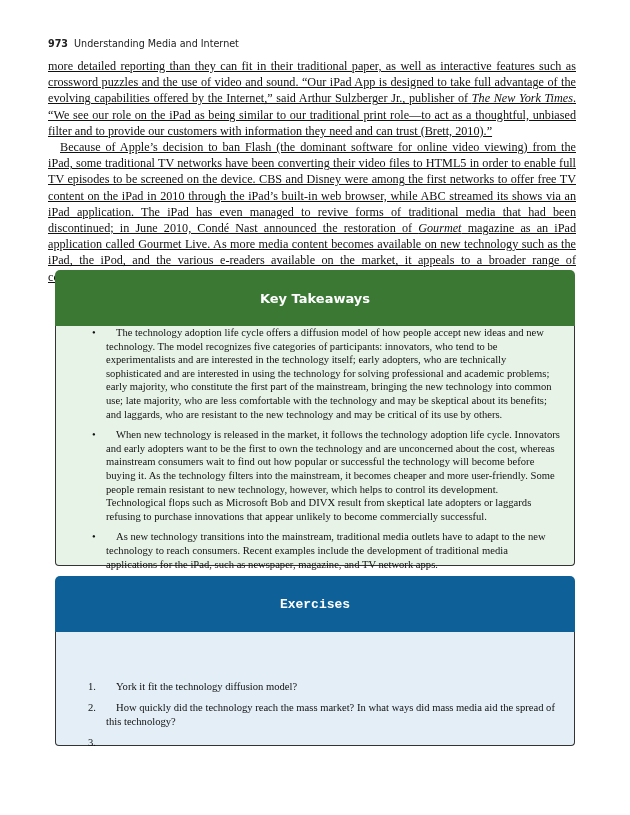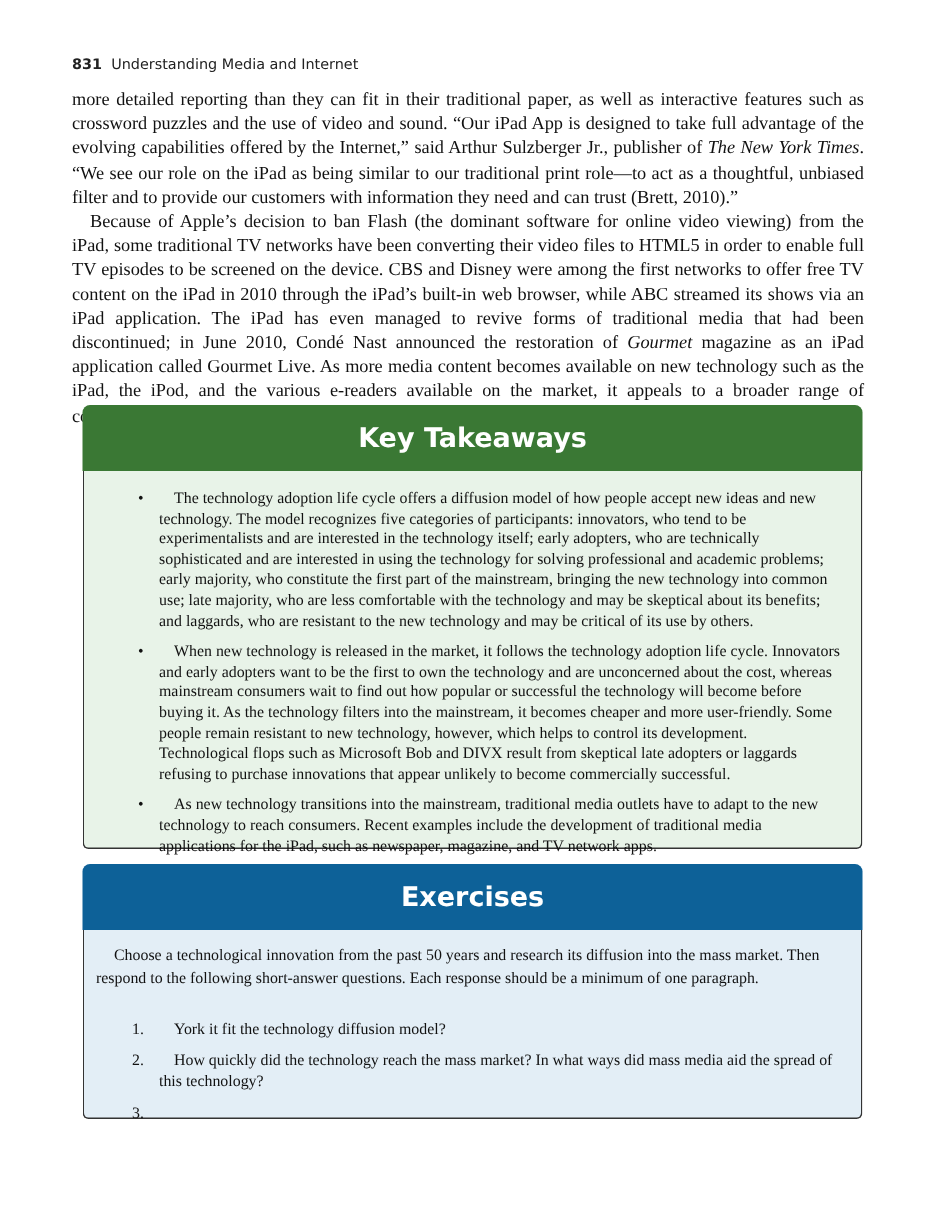--- a/index.html
+++ b/index.html
@@ -9,74 +9,73 @@
       position: absolute; left: 48px; top: 38px;
       font-family: "DejaVu Sans", sans-serif; font-size: 9.6px; color: #222;
       letter-spacing: 0;
     }
     .running-head .pg { font-weight: bold; margin-right: 3px; }
     .body-text {
       position: absolute; left: 48px; top: 58px; width: 528px;
       font-family: "Liberation Serif", serif; font-size: 12.2px; line-height: 16.2px;
       color: #111; text-align: justify;
     }
-    .body-text p { margin: 0; }
+    .body-text p { margin: 0; text-decoration: underline; }
     .body-text p.indent { text-indent: 12px; }
     .box {
       position: absolute; left: 55px; width: 518px;
       border: 1px solid #333; border-top: none;
       border-radius: 0 0 4px 4px;
       font-family: "Liberation Serif", serif; color: #111;
     }
     .box-header {
-      position: absolute; left: -1px; right: -1px; top: -44px; height: 44px;
+      position: absolute; left: -1px; right: -1px; top: -44px; height: 56px;
       border-radius: 5px 5px 0 0;
       display: flex; align-items: center; justify-content: center;
-      color: #fff; font-family: "DejaVu Sans", sans-serif; font-weight: bold; font-size: 18px;
+      color: #fff; font-family: "DejaVu Sans", sans-serif; font-weight: bold; font-size: 13px;
     }
     .kt { top: 314px; height: 251px; background: #e8f3e8; }
     .kt .box-header { background: #3a7834; }
     .ex { top: 620px; height: 125px; background: #e3eef6; }
-    .ex .box-header { background: #0d6198; }
+    .ex .box-header { background: #0d6198; font-family: Liberation Mono, monospace; }
     ul.bullets { list-style: none; margin: 0; padding: 0; position: absolute; left: 50px; right: 14px; top: 12px; font-size: 10.6px; line-height: 13.6px; }
     ul.bullets li { position: relative; margin-bottom: 7px; text-indent: 10px; }
     ul.bullets li .dot { position: absolute; left: -14px; top: 0; text-indent: 0; }
     .ex-intro { position: absolute; left: 8px; right: 10px; top: 10px; font-size: 10.6px; line-height: 15px; text-indent: 12px; }
     ol.q { list-style: none; margin: 0; padding: 0; position: absolute; left: 50px; right: 12px; top: 60px; font-size: 10.6px; line-height: 14px; }
     ol.q li { position: relative; margin-bottom: 7px; text-indent: 10px; }
     ol.q li .num { position: absolute; left: -18px; top: 0; text-indent: 0; }
     i { font-style: italic; }
   </style>
 </head>
 <body>
 
 <div class="page">
 
   <div class="running-head">
-    <span class="pg">831</span>
+    <span class="pg">973</span>
     <span>Understanding Media and Internet</span>
   </div>
 
   <div class="body-text">
     <p><span>more detailed reporting than they can fit in their traditional paper, as well as interactive features such as crossword puzzles and the use of video and sound. “Our iPad App is designed to take full advantage of the evolving capabilities offered by the Internet,” said Arthur Sulzberger Jr., publisher of </span><i>The New York Times</i><span>. “We see our role on the iPad as being similar to our traditional print role—to act as a thoughtful, unbiased filter and to provide our customers with information they need and can trust (Brett, 2010).”</span></p>
     <p class="indent"><span>Because of Apple’s decision to ban Flash (the dominant software for online video viewing) from the iPad, some traditional TV networks have been converting their video files to HTML5 in order to enable full TV episodes to be screened on the device. CBS and Disney were among the first networks to offer free TV content on the iPad in 2010 through the iPad’s built-in web browser, while ABC streamed its shows via an iPad application. The iPad has even managed to revive forms of traditional media that had been discontinued; in June 2010, Condé Nast announced the restoration of </span><i>Gourmet</i><span> magazine as an iPad application called Gourmet Live. As more media content becomes available on new technology such as the iPad, the iPod, and the various e-readers available on the market, it appeals to a broader range of consumers, becoming a self-perpetuating model.</span></p>
   </div>
 
   <div class="box kt">
     <div class="box-header" style="background: rgb(58, 120, 52);">Key Takeaways</div>
     <ul class="bullets">
       <li><span class="dot">•</span><span>The technology adoption life cycle offers a diffusion model of how people accept new ideas and new technology. The model recognizes five categories of participants: innovators, who tend to be experimentalists and are interested in the technology itself; early adopters, who are technically sophisticated and are interested in using the technology for solving professional and academic problems; early majority, who constitute the first part of the mainstream, bringing the new technology into common use; late majority, who are less comfortable with the technology and may be skeptical about its benefits; and laggards, who are resistant to the new technology and may be critical of its use by others.</span></li>
       <li><span class="dot">•</span><span>When new technology is released in the market, it follows the technology adoption life cycle. Innovators and early adopters want to be the first to own the technology and are unconcerned about the cost, whereas mainstream consumers wait to find out how popular or successful the technology will become before buying it. As the technology filters into the mainstream, it becomes cheaper and more user-friendly. Some people remain resistant to new technology, however, which helps to control its development. Technological flops such as Microsoft Bob and DIVX result from skeptical late adopters or laggards refusing to purchase innovations that appear unlikely to become commercially successful.</span></li>
       <li><span class="dot">•</span><span>As new technology transitions into the mainstream, traditional media outlets have to adapt to the new technology to reach consumers. Recent examples include the development of traditional media applications for the iPad, such as newspaper, magazine, and TV network apps.</span></li>
     </ul>
   </div>
 
   <div class="box ex">
     <div class="box-header" style="background: rgb(13, 97, 152);">Exercises</div>
-    <div class="ex-intro">Choose a technological innovation from the past 50 years and research its diffusion into the mass market. Then respond to the following short-answer questions. Each response should be a minimum of one paragraph.</div>
     <ol class="q">
       <li><span class="num">1.</span><span>York it fit the technology diffusion model?</span></li>
       <li><span class="num">2.</span><span>How quickly did the technology reach the mass market? In what ways did mass media aid the spread of this technology?</span></li>
       <li><span class="num">3.</span></li>
     </ol>
   </div>
 
 </div>
 
 </body></html>

